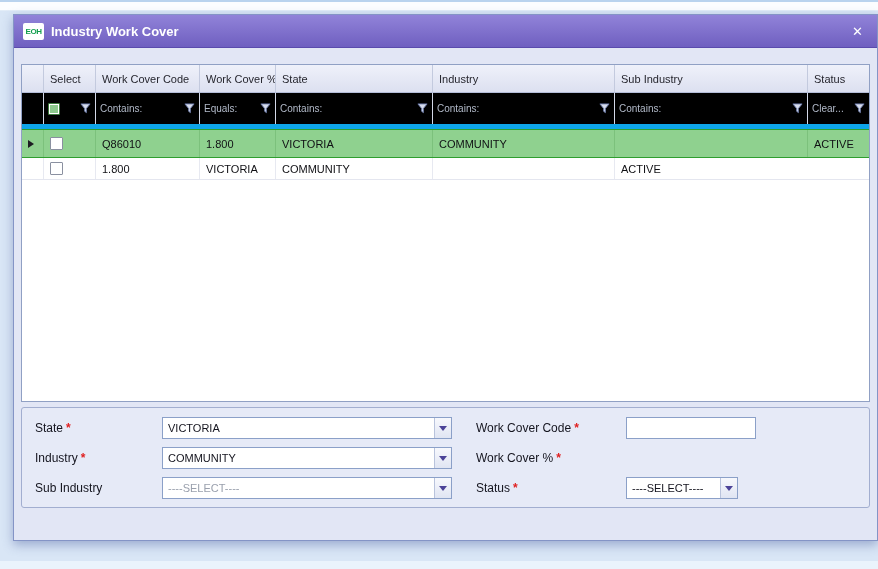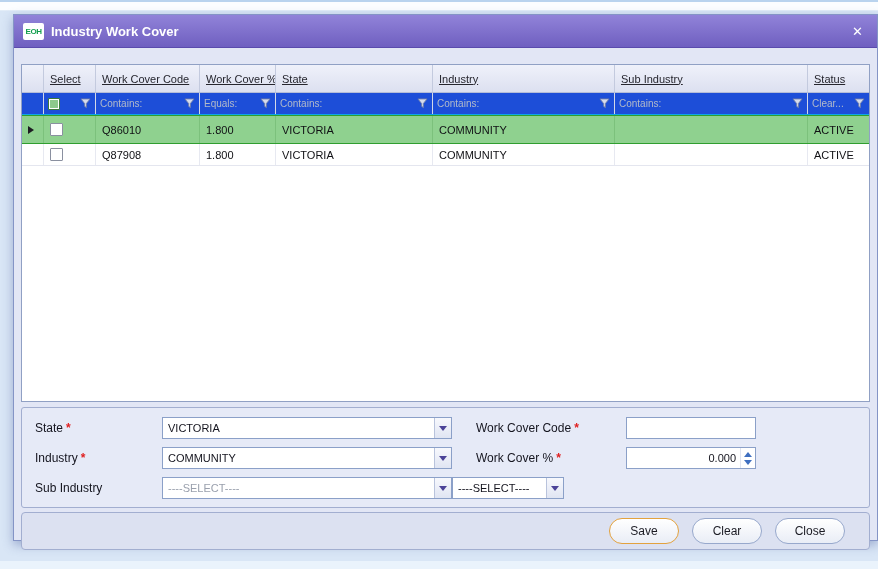--- a/index.html
+++ b/index.html
@@ -46,23 +46,22 @@
     margin:16px 7px 0 7px; height:338px; flex:0 0 338px;
     border:1px solid #90a0c4; background:#ffffff;
     display:flex; flex-direction:column; font-size:11px; overflow:hidden;
   }
   .grow { display:grid; grid-template-columns:22px 52px 104px 76px 157px 182px 193px 1fr; }
   .hrow { background:linear-gradient(#eff1fa,#dce0f0); border-bottom:1px solid #b4bdd8; height:28px; }
   .hcell {
     display:flex; align-items:center; padding:0 6px;
     border-right:1px solid #c3cade; color:#26262e; white-space:nowrap; overflow:hidden;
     cursor:pointer;
-    text-decoration:underline;
-  }
-  .frow { background:#1d4ed8; border-bottom:1px solid #0ea5e9; height:22px; }
+  }
+  .frow { background:#000000; border-bottom:5px solid #0ea5e9; height:36px; }
   .fcell {
     display:flex; align-items:center; justify-content:space-between; gap:3px;
     padding:0 4px; border-right:1px solid #d3d8e8;
     color:#b2bac9; font-size:10px; white-space:nowrap; overflow:hidden;
   }
   .ftext { overflow:hidden; text-overflow:ellipsis; }
   .funnel { flex:0 0 11px; cursor:pointer; display:flex; align-items:center; }
   .hdr-check {
     width:12px; height:12px; border:1px solid #3c7a3c; background:#8cc98c;
     border-radius:1px; cursor:pointer;
@@ -259,21 +258,20 @@
       <div class="dcell">COMMUNITY</div>
       <div class="dcell"></div>
       <div class="dcell" style="border-right:none">ACTIVE</div>
     </div>
 
     <div class="grow drow">
       <div class="dcell"></div>
       <div class="dcell">
         <span class="checkbox"></span>
       </div>
-      <div class="dcell">Q87908</div>
       <div class="dcell">1.800</div>
       <div class="dcell">VICTORIA</div>
       <div class="dcell">COMMUNITY</div>
       <div class="dcell"></div>
       <div class="dcell" style="border-right:none">ACTIVE</div>
     </div>
 
     <div class="grid-filler"></div>
   </div>
 
@@ -295,46 +293,35 @@
 
     <div class="frmrow">
       <div class="lbl"><span>Industry</span><span class="req">*</span></div>
       <div class="combo w290">
         <span class="combo-value">COMMUNITY</span>
         <span class="arrowbtn">
             <span class="tri-down"></span>
           </span>
       </div>
       <div class="lbl-r"><span>Work Cover %</span><span class="req">*</span></div>
-      <div class="textfield w130">
-        <span class="num-value">0.000</span>
-        <span class="spinner">
-          <span class="spin-up"></span>
-          <span class="spin-down"></span>
-        </span>
-      </div>
     </div>
 
     <div class="frmrow">
       <div class="lbl"><span>Sub Industry</span></div>
       <div class="combo w290">
         <span class="combo-value dim">----SELECT----</span>
         <span class="arrowbtn">
             <span class="tri-down"></span>
           </span>
       </div>
+      <div class="lbl-r"><span>Status</span><span class="req">*</span></div>
       <div class="combo w112">
         <span class="combo-value">----SELECT----</span>
         <span class="arrowbtn">
             <span class="tri-down"></span>
           </span>
       </div>
     </div>
 
   </div>
 
-  <div class="btnpanel">
-    <button class="btn save">Save</button>
-    <button class="btn">Clear</button>
-    <button class="btn">Close</button>
-  </div>
 
 </div>
 
 </body></html>

